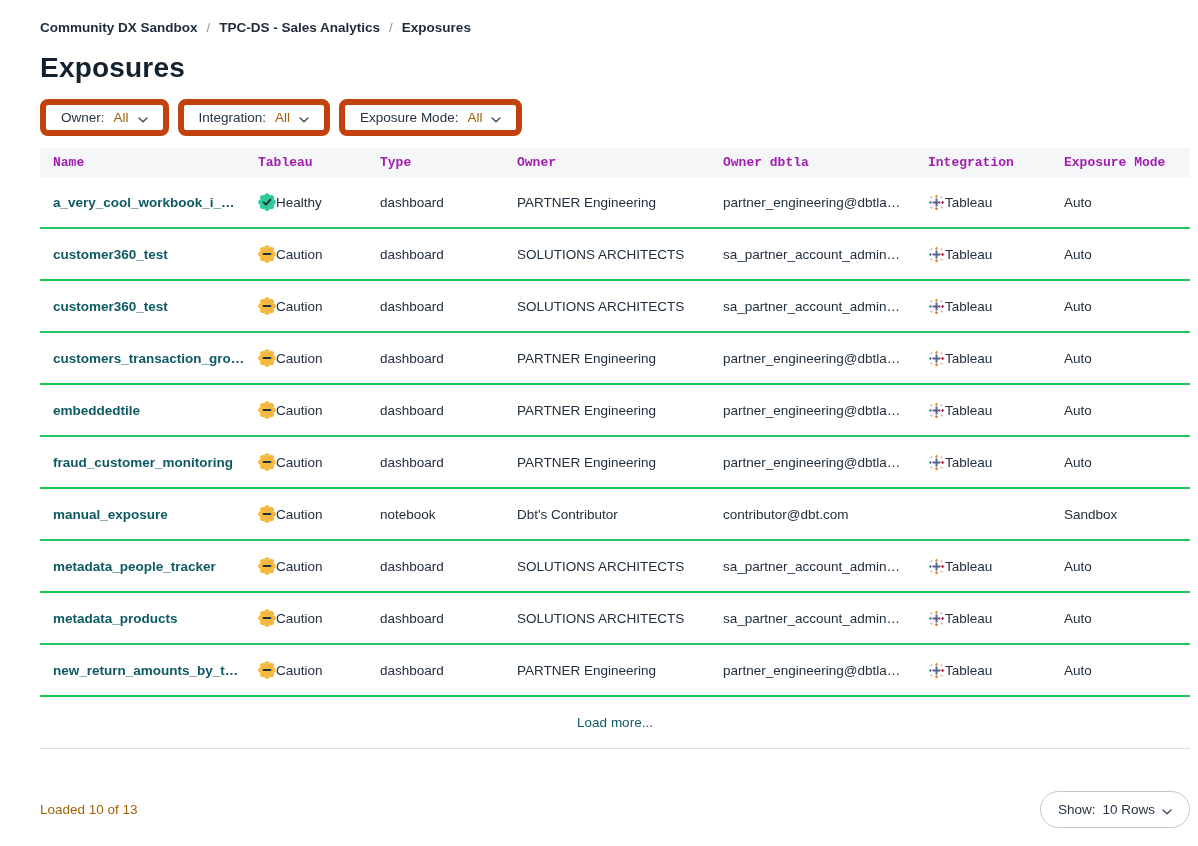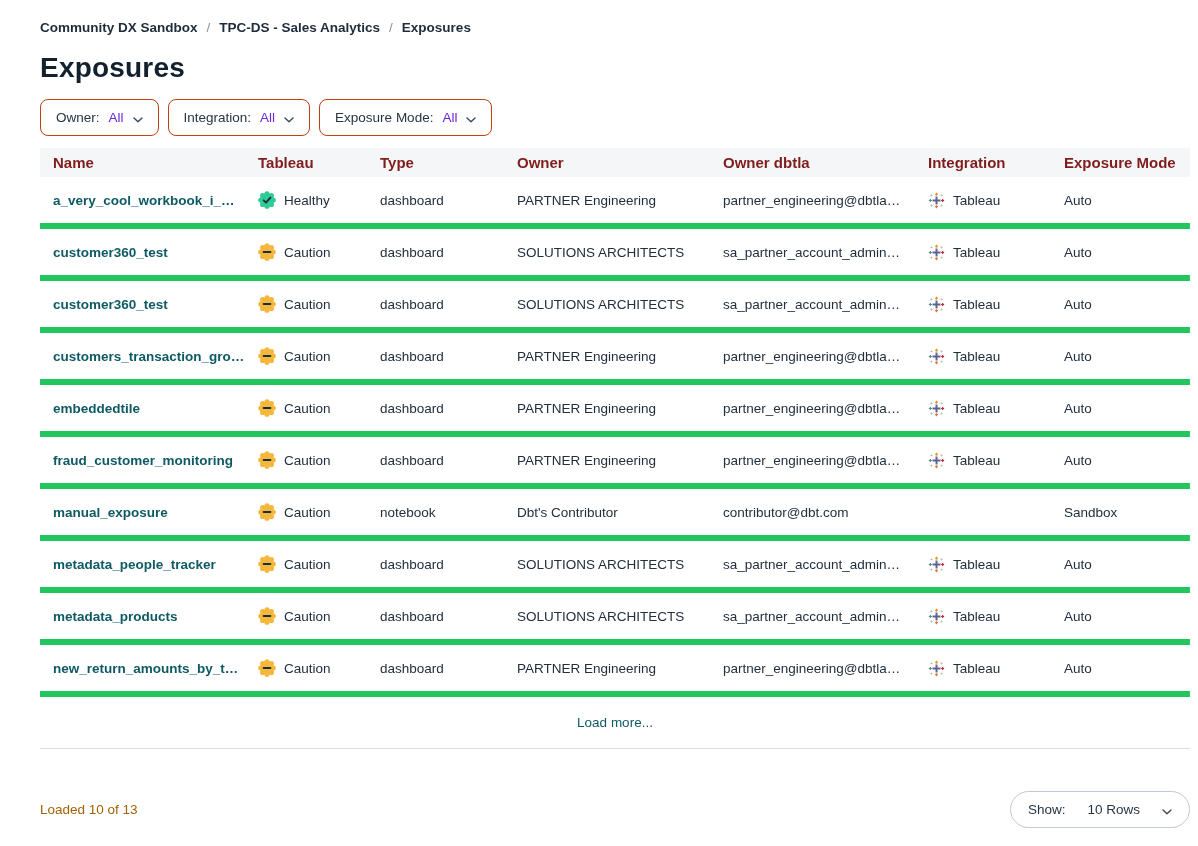--- a/index.html
+++ b/index.html
@@ -19,49 +19,49 @@
   .breadcrumb .crumb.current { font-weight:700; }
 
   
   .page-title { margin:17px 0 0 0; font-size:28px; font-weight:700; color:#13202e; letter-spacing:0.2px; }
 
   
   .filters { margin-top:15px; display:flex; gap:9px; }
   .filter-btn {
     display:inline-flex; align-items:center; gap:9px;
     height:37px; padding:0 15px;
-    background:#fff; border:1px solid #c2410c; border-radius:8px;
+    background:#fff; border:6px solid #c2410c; border-radius:8px;
     font-family:inherit; font-size:13.5px; color:#263544; cursor:pointer;
   }
   .filter-btn .flabel { color:#263544; }
-  .filter-btn .fvalue { color:#6d28d9; }
+  .filter-btn .fvalue { color:#a16207; }
   .chevron { display:inline-block; margin-top:1px; }
 
   
   .table { margin-top:12px; }
   .thead, .trow {
     display:grid;
     grid-template-columns:205px 122px 137px 206px 205px 136px 1fr;
   }
   .thead {
     background:#f5f6f7; height:29px; align-items:center;
-    color:#7f1d1d; font-size:15px; font-weight:700;
+    color:#a21caf; font-size:13px; font-weight:700;font-family:Liberation Mono, monospace;
   }
   .thead .hcell { padding-left:13px; white-space:nowrap; overflow:hidden; }
   .trow {
     height:52px; align-items:center;
-    border-bottom:6px solid #22c55e;
+    border-bottom:2px solid #22c55e;
     font-size:13.5px; color:#222f3d;
   }
   .trow .cell { padding-left:13px; white-space:nowrap; overflow:hidden; text-overflow:ellipsis; }
   .name-link {
     color:#0e5a64; font-weight:700; text-decoration:underline;
     text-underline-offset:3px; cursor:pointer;
   }
-  .iconcell { display:flex; align-items:center; gap:8px; }
+  .iconcell { display:flex; align-items:center; }
   .health-badge svg, .integration-icon svg { display:block; }
 
   .trow.healthy .seal { fill:#2fcb96; }
   .trow.caution .seal { fill:#f6b73c; }
   .trow.healthy .glyph-dash { display:none; }
   .trow.caution .glyph-check { display:none; }
 
   
   .load-more-row {
     height:52px; display:flex; align-items:center;
@@ -72,21 +72,21 @@
     color:#0e5a64; font-size:13.5px; cursor:pointer; white-space:nowrap;
     padding:0 2px;
   }
 
   
   .footer-bar {
     margin-top:42px; display:flex; align-items:center; justify-content:space-between;
   }
   .loaded-text { font-size:13.5px; color:#a16207; }
   .show-btn {
-    display:inline-flex; align-items:center; gap:22px;
+    display:inline-flex; align-items:center; gap:7px;
     height:37px; padding:0 17px;
     background:#fff; border:1px solid #c2c8cf; border-radius:19px;
     font-family:inherit; font-size:13.5px; color:#263544; cursor:pointer;
   }
 </style>
 </head>
 <body>
 
 <div class="page">
 

